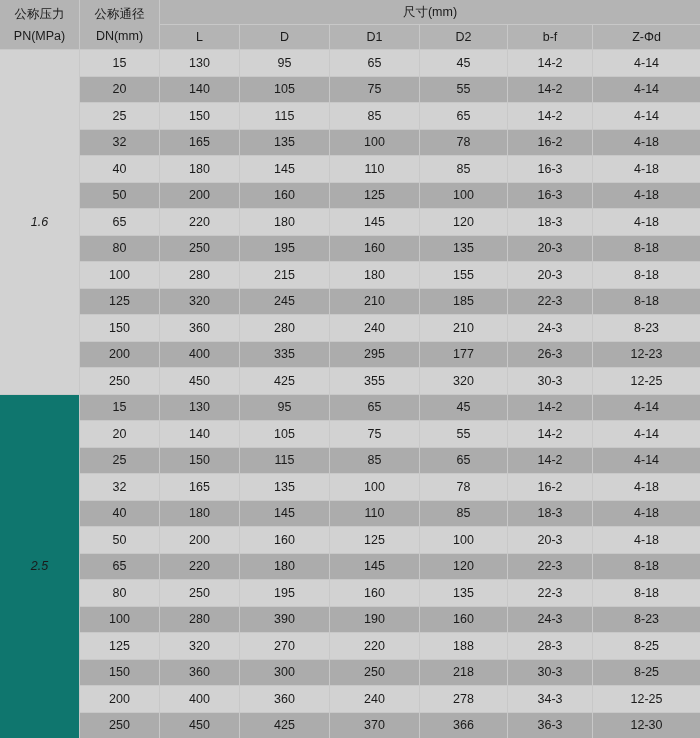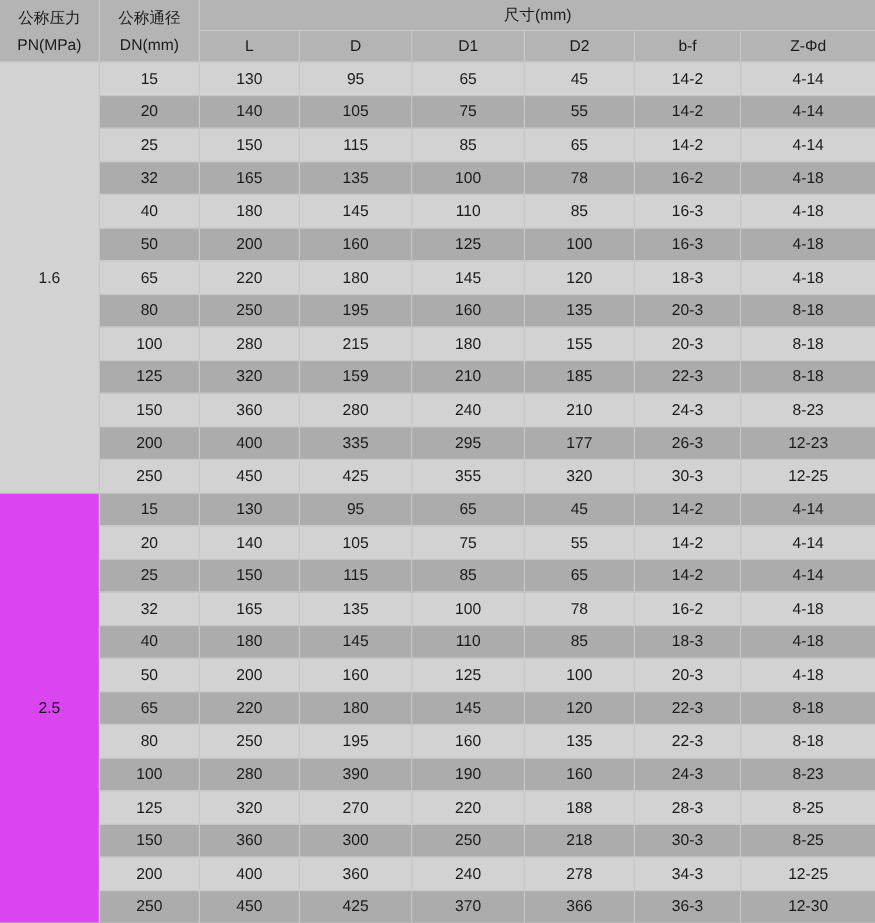--- a/index.html
+++ b/index.html
@@ -61,23 +61,24 @@
     background: #b4b4b4;
     height: 24px;
     margin-top: 24px;
   }
   .row-light td { background: #d2d2d2; }
   .row-dark td  { background: #acacac; }
 
   td.pn-cell {
     font-size: 12.5px;
     border-right: 1px solid #c8c8c8;
+    font-style: italic;
   }
   td.pn-16 { background: #d2d2d2; }
-  td.pn-25 { background: #d946ef; }
+  td.pn-25 { background: #0f766e; }
 
   td.data-cell { height: 25.5px; }
   #spec-table tr td:last-child,
   #spec-table tr th:last-child { border-right: none; }
 </style>
 </head>
 <body>
 
 <table id="spec-table">
   <colgroup>
@@ -190,21 +191,21 @@
         <td class="data-cell">280</td>
         <td class="data-cell">215</td>
         <td class="data-cell">180</td>
         <td class="data-cell">155</td>
         <td class="data-cell">20-3</td>
         <td class="data-cell">8-18</td>
       </tr>
       <tr class="row-dark">
         <td class="data-cell">125</td>
         <td class="data-cell">320</td>
-        <td class="data-cell">159</td>
+        <td class="data-cell">245</td>
         <td class="data-cell">210</td>
         <td class="data-cell">185</td>
         <td class="data-cell">22-3</td>
         <td class="data-cell">8-18</td>
       </tr>
       <tr class="row-light">
         <td class="data-cell">150</td>
         <td class="data-cell">360</td>
         <td class="data-cell">280</td>
         <td class="data-cell">240</td>

